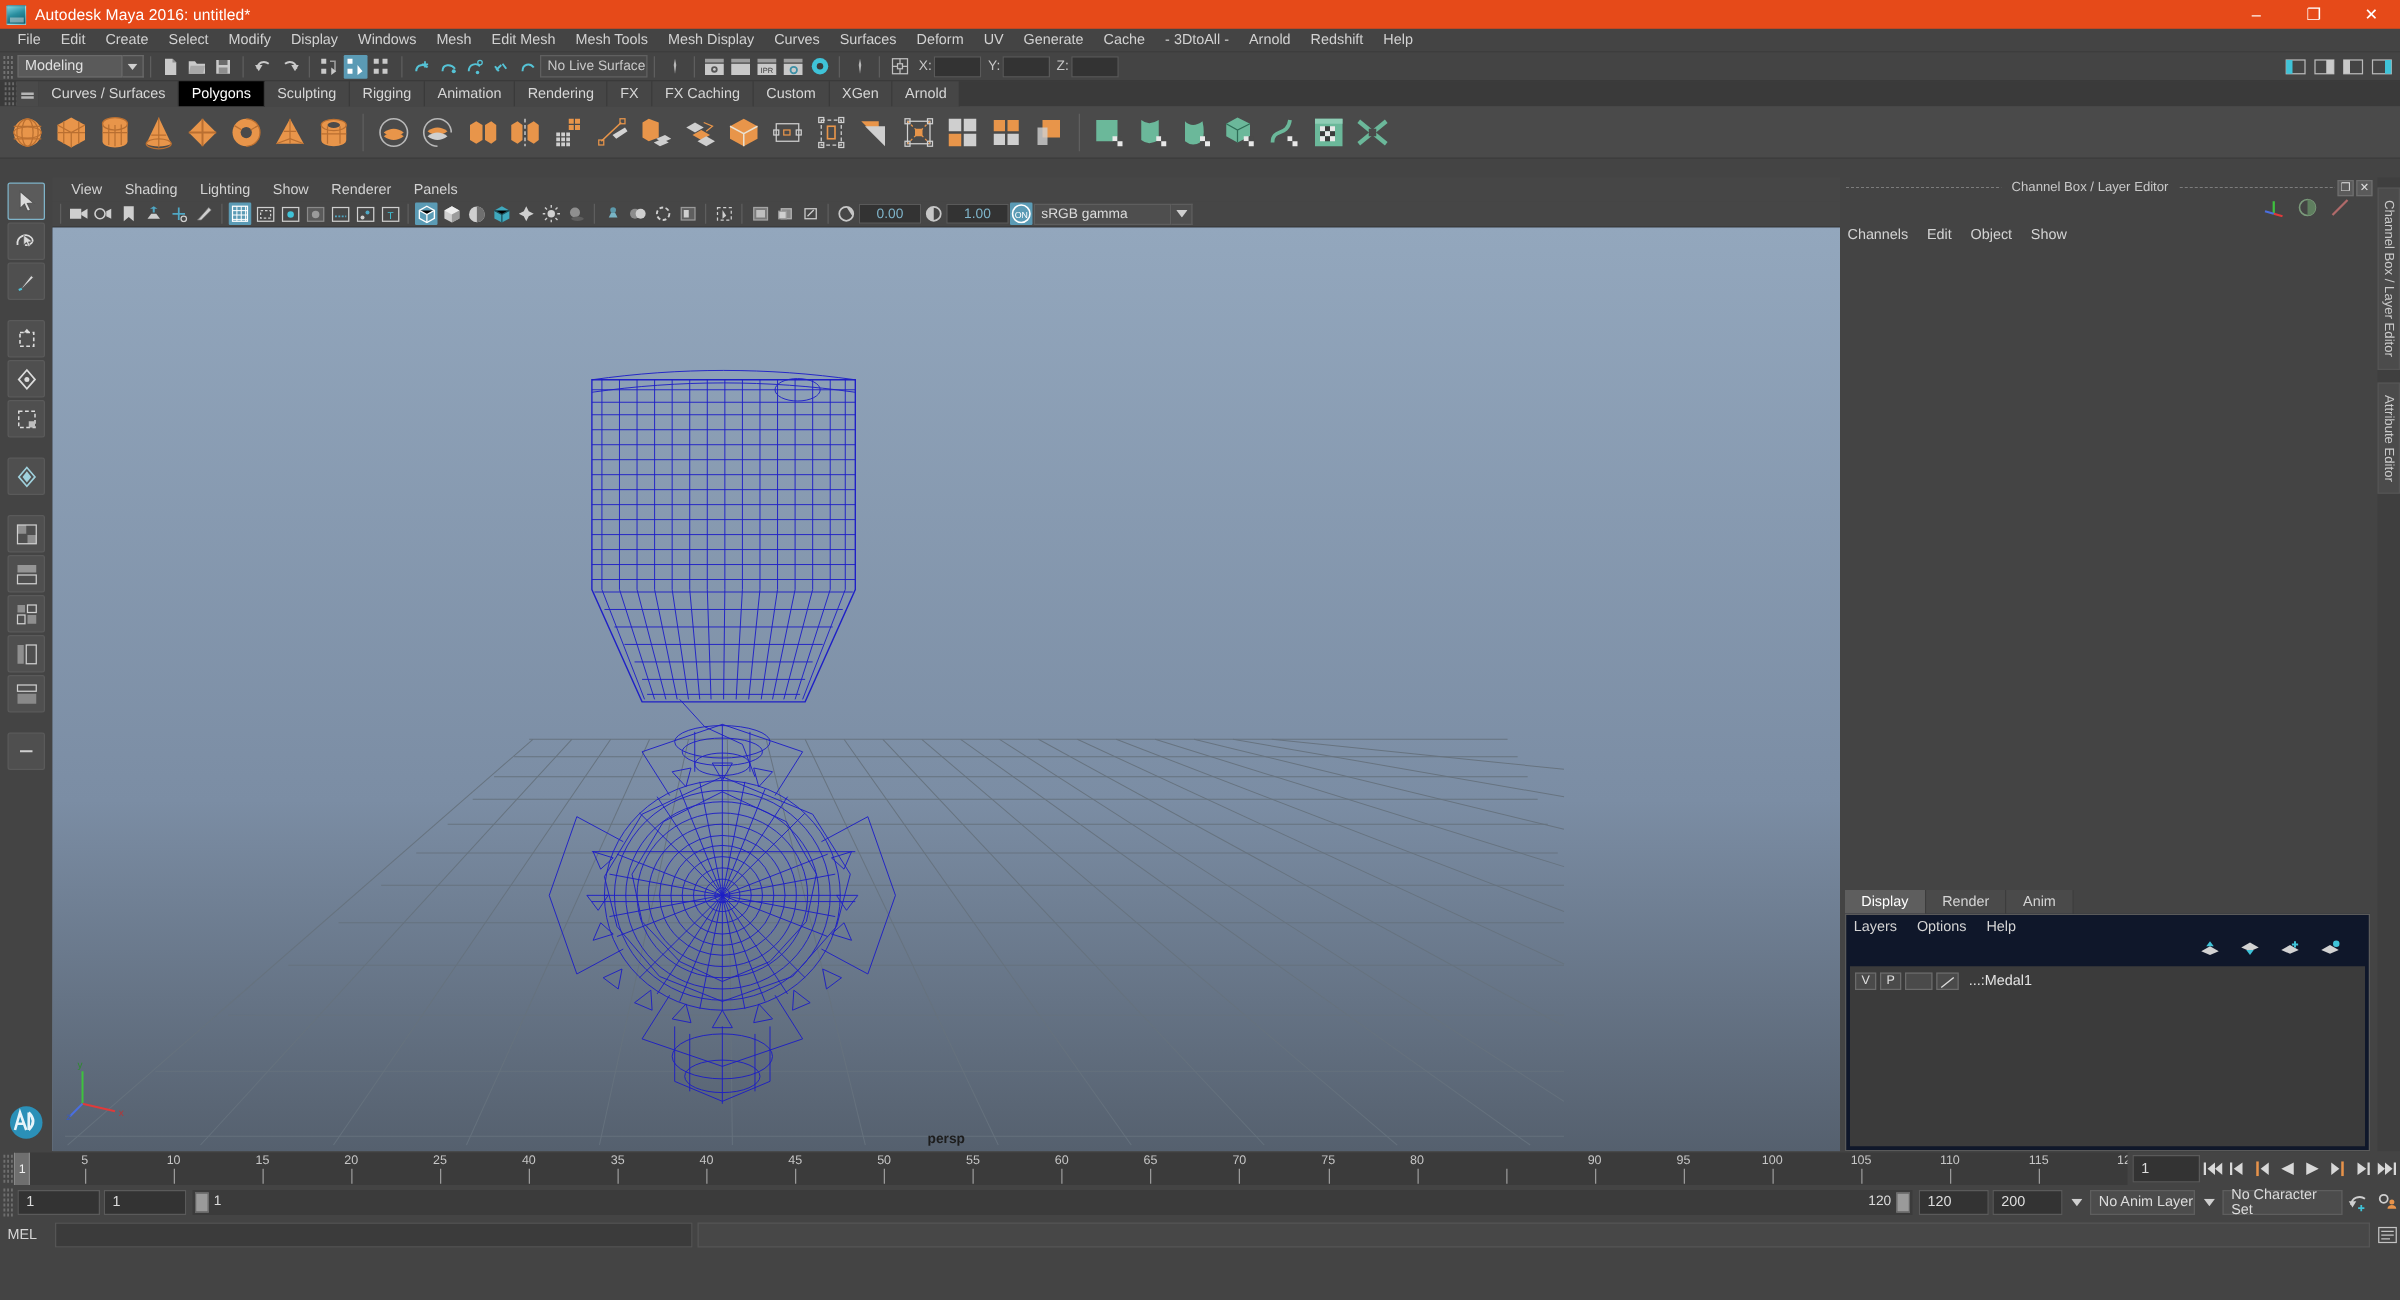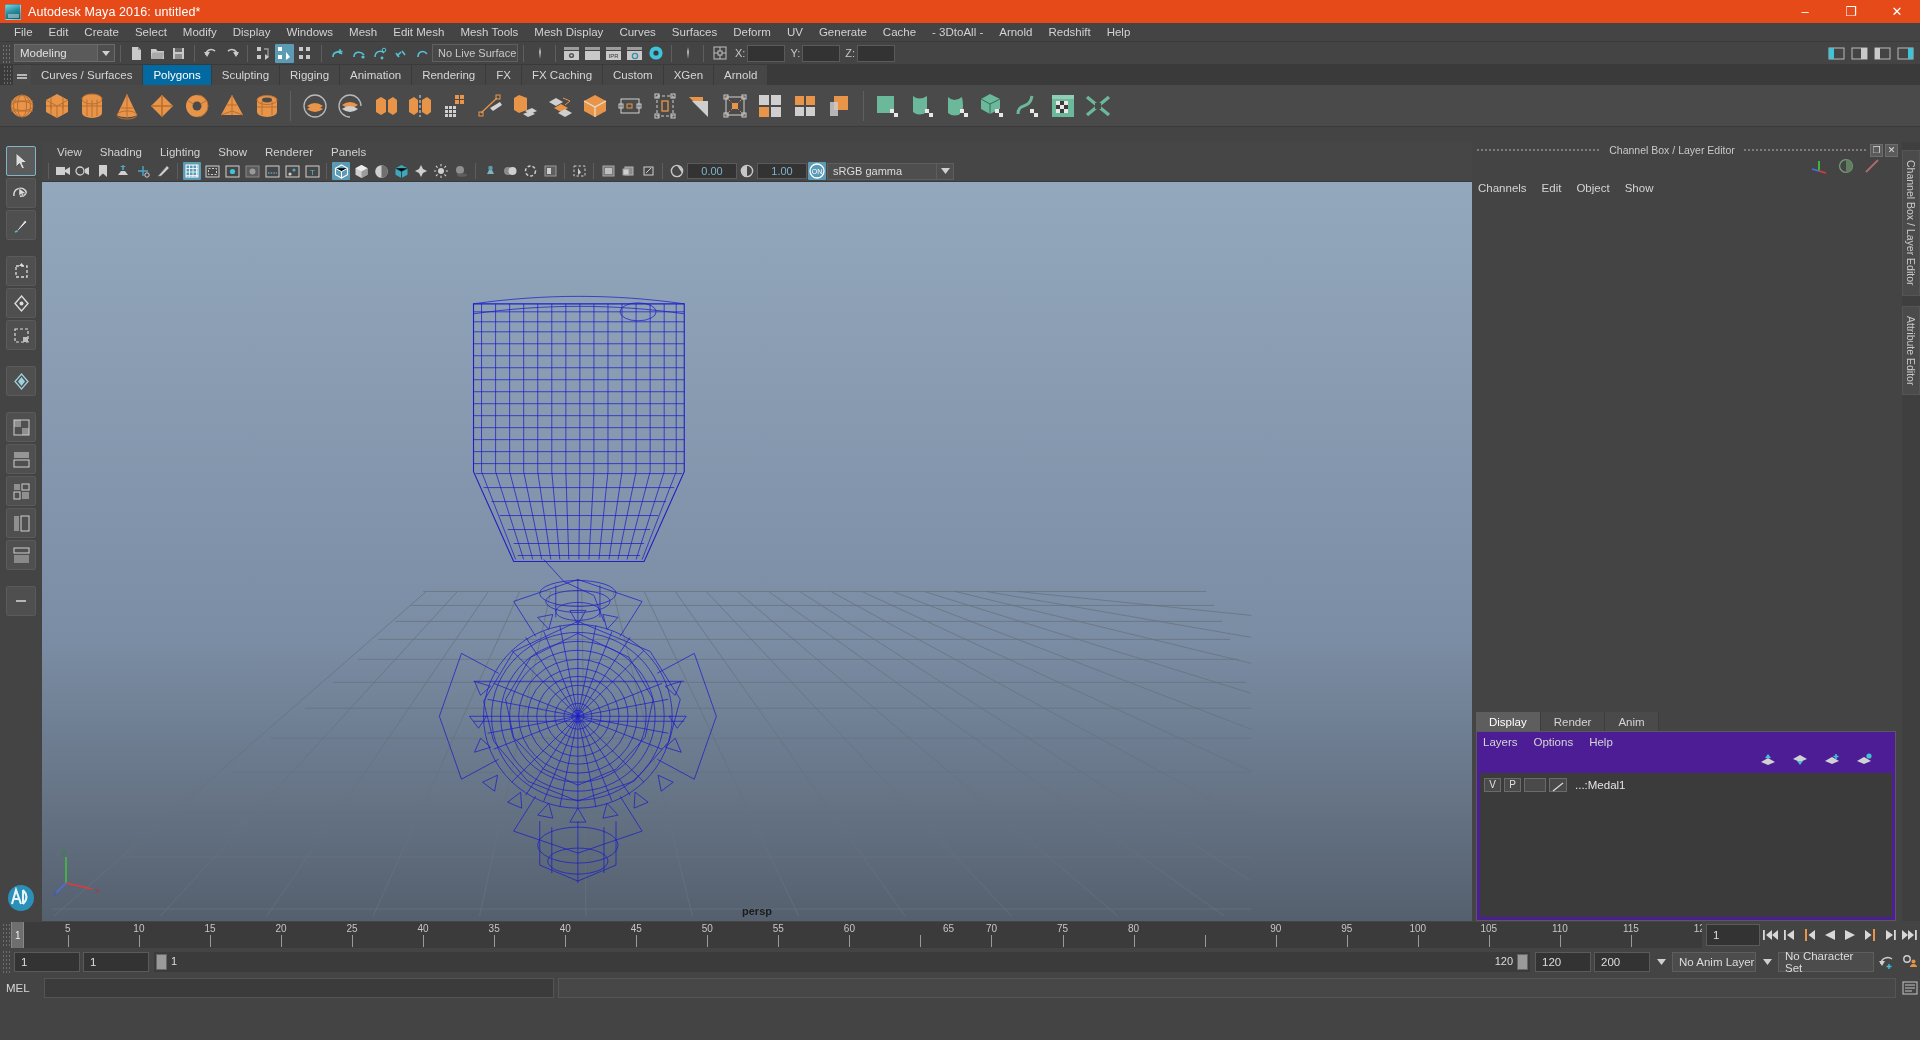--- a/index.html
+++ b/index.html
@@ -92,21 +92,21 @@
   .shelf-handle{
     width:18px;height:20px;display:flex;align-items:center;justify-content:center;flex:none;
     background:#4a4a4a;
   }
   .shelf-handle span{ display:block;width:10px;height:2px;background:#b6b6b6;box-shadow:0 3px 0 #b6b6b6;}
   .stab {
     height:20px; padding:0 10px; display:flex; align-items:center;
     color:#d6d6d6; font-size:11.5px; background:#464646;
     border-right:1px solid #3a3a3a; white-space:nowrap;
   }
-  .stab.active { background:#0369a1; color:#fff; }
+  .stab.active { background:#000000; color:#fff; }
 
   .shelficons {
     height:42px; background:#4a4a4a; display:flex; align-items:center;
     padding-left:4px; border-bottom:1px solid #3a3a3a;
   }
   .sibtn {
     width:33px; height:34px; margin:0 1px; display:flex; align-items:center;
     justify-content:center; flex:none; border-radius:2px;
   }
   .ssep { width:1px; height:30px; background:#5f5f5f; margin:0 6px; flex:none; }
@@ -178,21 +178,21 @@
   .cb-menus { height:20px; display:flex; align-items:center; padding-left:6px; }
   .cb-menus .mi { color:#d4d4d4; font-size:11.5px; padding:1px 9px 1px 0; margin-right:6px;}
   .cb-body { flex:1; background:#444444; margin:0 6px 0 4px; min-height:0; }
 
   .layer-tabs { height:19px; display:flex; align-items:flex-end; padding-left:4px; }
   .ltab {
     height:19px; padding:0 13px; display:flex; align-items:center; color:#d4d4d4;
     font-size:11.5px; background:#4a4a4a; border-right:1px solid #3c3c3c;
   }
   .ltab.active { background:#5e5e5e; color:#fff; }
-  .layer-box { flex:none; height:190px; margin:0 6px 0 4px; border:1px solid #5a5a5a; background:#4c1d95;
+  .layer-box { flex:none; height:190px; margin:0 6px 0 4px; border:1px solid #5a5a5a; background:#0f172a;
      display:flex; flex-direction:column;}
   .lmenus { height:19px; display:flex; align-items:center; padding-left:6px; }
   .lmenus .mi { color:#d4d4d4; font-size:11.5px; margin-right:16px; }
   .lbtnrow { height:20px; display:flex; align-items:center; justify-content:flex-end; padding-right:22px; gap:14px; }
   .layerlist { flex:1; background:#3b3b3b; margin:2px 3px 3px 3px; padding-top:3px; }
   .layerrow { height:17px; display:flex; align-items:center; padding-left:4px; gap:3px;}
   .lcell {
     width:17px;height:14px;border:1px solid #6b6b6b;background:#4a4a4a;color:#e0e0e0;
     font-size:10px;display:flex;align-items:center;justify-content:center;
   }
@@ -1366,21 +1366,21 @@
           <div class="tickl" style="left: 32.7731%;">40</div>
           <div class="tickm" style="left: 32.7731%;"></div>
           <div class="tickl" style="left: 36.9748%;">45</div>
           <div class="tickm" style="left: 36.9748%;"></div>
           <div class="tickl" style="left: 41.1765%;">50</div>
           <div class="tickm" style="left: 41.1765%;"></div>
           <div class="tickl" style="left: 45.3782%;">55</div>
           <div class="tickm" style="left: 45.3782%;"></div>
           <div class="tickl" style="left: 49.5798%;">60</div>
           <div class="tickm" style="left: 49.5798%;"></div>
-          <div class="tickl" style="left: 53.7815%; margin-left: 28px;">65</div>
+          <div class="tickl" style="left: 53.7815%;">65</div>
           <div class="tickm" style="left: 53.7815%;"></div>
           <div class="tickl" style="left: 57.9832%;">70</div>
           <div class="tickm" style="left: 57.9832%;"></div>
           <div class="tickl" style="left: 62.1849%;">75</div>
           <div class="tickm" style="left: 62.1849%;"></div>
           <div class="tickl" style="left: 66.3866%;">80</div>
           <div class="tickm" style="left: 66.3866%;"></div>
           <div class="tickl" style="left: 70.5882%; margin-top: 44px;">85</div>
           <div class="tickm" style="left: 70.5882%;"></div>
           <div class="tickl" style="left: 74.7899%;">90</div>

